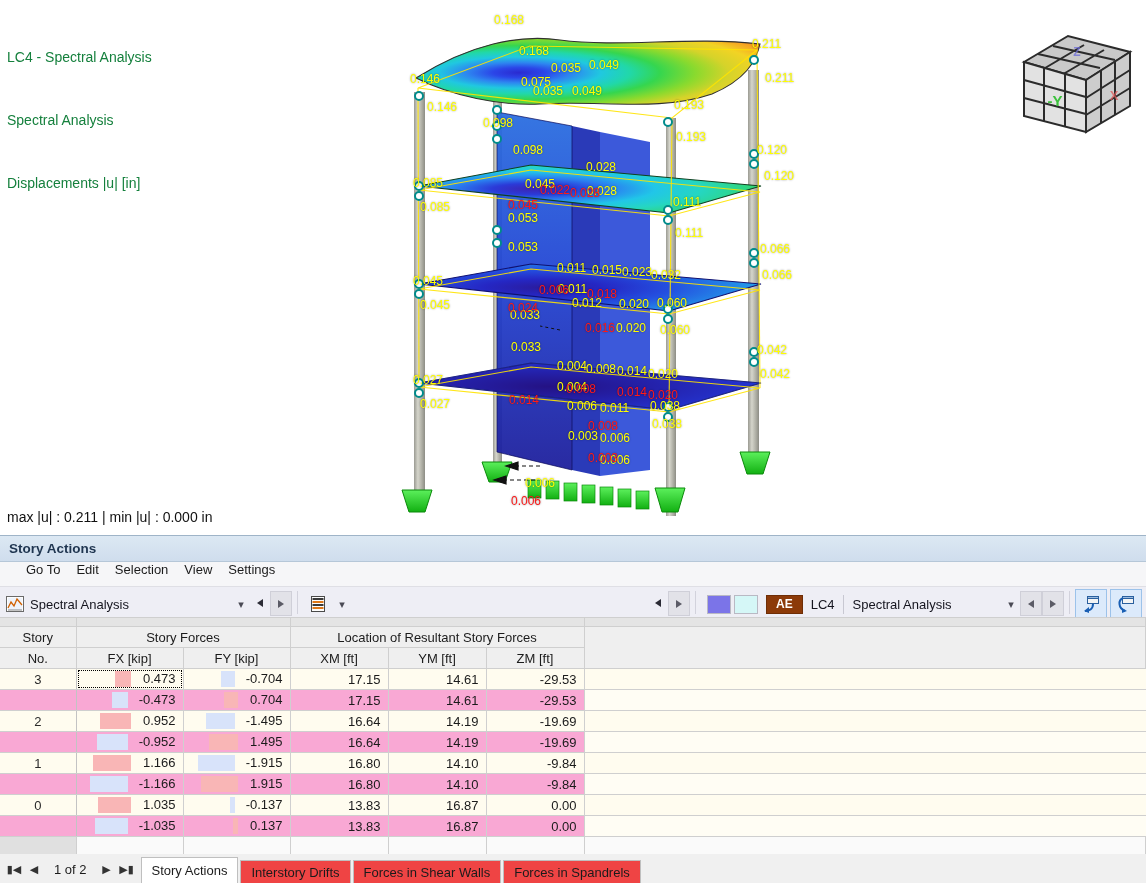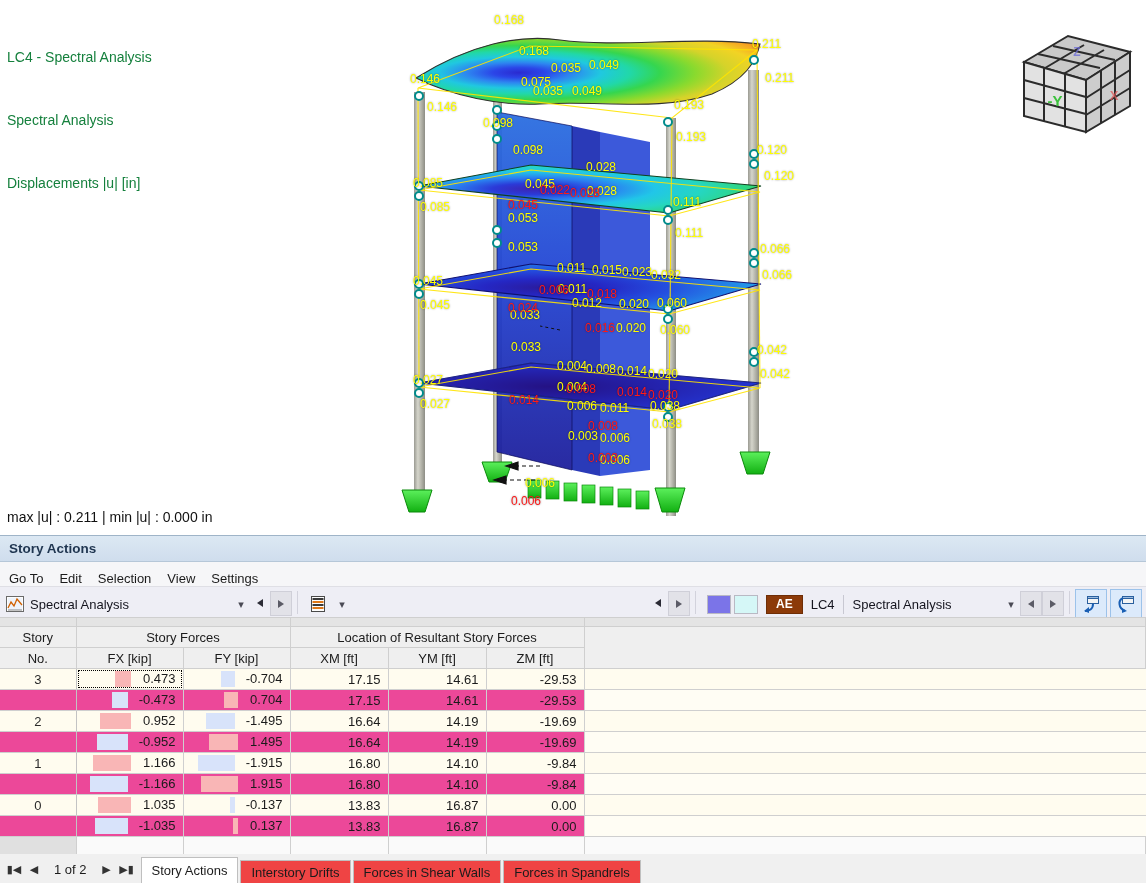--- a/index.html
+++ b/index.html
@@ -48,21 +48,21 @@
     background:#f0f0f0;border-top:1px solid #9fb4c8;
   }
   .panel-title{
     height:25px;line-height:25px;padding-left:9px;
     background:linear-gradient(#dce8f3,#cfdded);
     color:#1f3550;font-weight:bold;font-size:13.5px;
     border-bottom:1px solid #b6c7d8;
   }
   .menubar{
     height:24px;background:#f6f6f8;border-bottom:1px solid #dfdfe5;
-    display:flex;align-items:flex-end;padding-left:9px;
+    display:flex;align-items:flex-start;padding-left:26px;
   }
   .menubar .mi{
     padding:0 10px 0 0;margin-right:6px;font-size:13px;color:#1b1b1b;cursor:default;
   }
 
   .toolbar{
     height:31px;background:#eeeef5;border-bottom:1px solid #d6d6de;
     display:flex;align-items:stretch;
   }
   .combo{
@@ -116,21 +116,21 @@
     background:#efefef;color:#1b1b1b;text-align:center;vertical-align:middle;
     border-top:1px solid #cfcfcf;
   }
   .g .spacer-row th{height:8px;background:#e4e4e4;border-bottom:1px solid #cfcfcf;}
   .g .storyhdr{width:76px;}
   .g .num{text-align:right;padding-right:7px;}
   .g td.storycell{
     background:#e0e0e0;text-align:center;color:#2a2a2a;border-right:1px solid #c3c3c3;
   }
   .g tr.r td{background:#fffcef;}
-  .g tr.r2 td{background:#ec4899;}
+  .g tr.r2 td{background:#f9a8d4;}
   .g td.blank{background:#fffcef;border-right:none;}
   .g tr.r2 td.blank{background:#fffdf4;}
 
   .barcell{position:relative;height:20px;}
   .barcell .bar{position:absolute;top:2px;height:16px;}
   .barcell .bar.pos{background:#f9b6b6;}
   .barcell .bar.neg{background:#d8e3fa;}
   .barcell .val{
     position:absolute;right:7px;top:0;line-height:20px;font-size:13px;color:#1b1b1b;
   }

